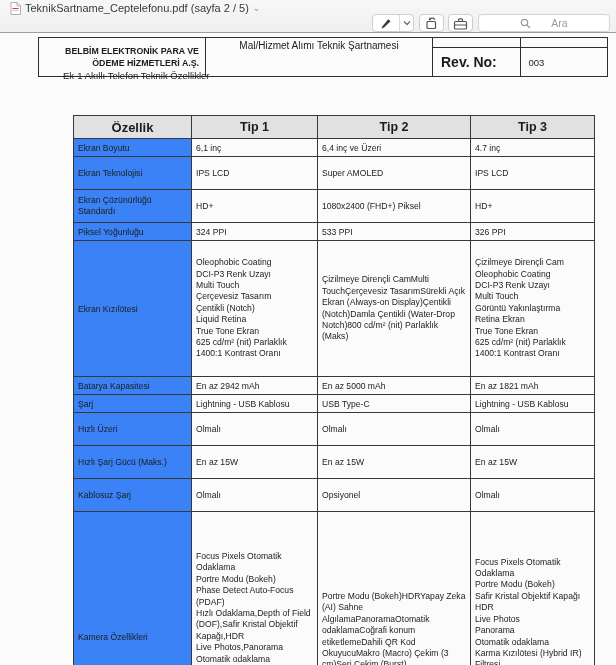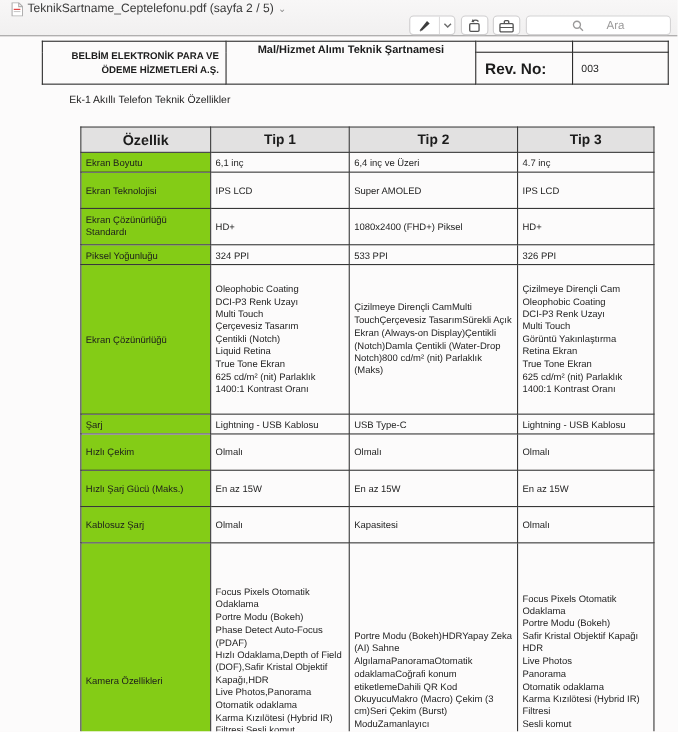--- a/index.html
+++ b/index.html
@@ -54,46 +54,46 @@
     position:absolute; left:38px; top:4px;
     border-collapse:collapse; table-layout:fixed; width:570px;
     font-size:9.5px;
   }
   .hdr-table td { border:1.5px solid #2d2d2d; }
   .org-cell {
     width:167px; text-align:right; font-weight:bold; font-size:8.8px;
     line-height:12px; padding:2px 6px;
   }
   .doc-title-cell {
-    width:227px; text-align:center; vertical-align:top; font-weight:bold;
+    width:227px; text-align:center; vertical-align:top; font-weight:normal;
     font-size:10px; padding-top:2px;
   }
   .rev-label-cell { width:106px; font-weight:bold; padding-left:8px; font-size:14px; }
   .rev-value-cell { width:70px; padding-left:8px; font-size:9.5px; }
   .hdr-empty { height:10px; }
   .hdr-main-row { height:29px; }
 
   .section-title {
-    position:absolute; left:63px; top:53px; font-size:9.5px; color:#1d1d1d;
+    position:absolute; left:63px; top:37px; font-size:9.5px; color:#1d1d1d;
   }
 
   
   .spec-table {
     position:absolute; left:73px; top:82px;
     border-collapse:collapse; table-layout:fixed; width:521px;
   }
   .spec-table th, .spec-table td {
     border:1.5px solid #383838; padding:1px 4px; font-size:8.6px;
     vertical-align:middle; overflow:hidden;
   }
   .spec-table th {
     background:#e2e1e1; font-weight:bold; height:23px; font-size:12.5px;margin-left:32px;
   }
   th.col-feature { font-size:13px; }
-  .feature-cell { background:#84cc16; font-size:8.8px; }
+  .feature-cell { background:#3b82f6; font-size:8.8px; }
   .h18 { height:18px; } .h17 { height:33px; } .h33 { height:33px;margin-top:28px; }
   .h136 { height:136px; } .h250 { height:250px; }
   .c-multi { white-space:pre-line; line-height:11.4px; padding:2px 5px; }
   .va-t { vertical-align:top; }
   .va-b { vertical-align:bottom; padding-bottom:3px; }
   .c-big { font-size:10px; }
   .cam-t1 { padding-top:6px; }
   .cam-t2 { padding-top:64px; }
   .cam-t3 { padding-top:12px; }
 
@@ -214,21 +214,21 @@
         <td class="va-b">1080x2400 (FHD+) Piksel</td>
         <td>HD+</td>
       </tr>
       <tr class="h18">
         <td class="feature-cell">Piksel Yoğunluğu</td>
         <td>324 PPI</td>
         <td class="c-big">533 PPI</td>
         <td>326 PPI</td>
       </tr>
       <tr class="h136">
-        <td class="feature-cell">Ekran Çözünürlüğü</td>
+        <td class="feature-cell">Ekran Kızılötesi</td>
         <td class="c-multi">Oleophobic Coating
 DCI-P3 Renk Uzayı
 Multi Touch
 Çerçevesiz Tasarım
 Çentikli (Notch)
 Liquid Retina
 True Tone Ekran
 625 cd/m² (nit) Parlaklık
 1400:1 Kontrast Oranı</td>
         <td class="c-multi">Çizilmeye Dirençli CamMulti TouchÇerçevesiz TasarımSürekli Açık Ekran (Always-on Display)Çentikli (Notch)Damla Çentikli (Water-Drop Notch)800 cd/m² (nit) Parlaklık (Maks)</td>
@@ -236,41 +236,47 @@
 Oleophobic Coating
 DCI-P3 Renk Uzayı
 Multi Touch
 Görüntü Yakınlaştırma
 Retina Ekran
 True Tone Ekran
 625 cd/m² (nit) Parlaklık
 1400:1 Kontrast Oranı</td>
       </tr>
       <tr class="h18">
+        <td class="feature-cell">Batarya Kapasitesi</td>
+        <td>En az 2942 mAh</td>
+        <td>En az 5000 mAh</td>
+        <td>En az 1821 mAh</td>
+      </tr>
+      <tr class="h18">
         <td class="feature-cell">Şarj</td>
         <td>Lightning - USB Kablosu</td>
         <td>USB Type-C</td>
         <td>Lightning - USB Kablosu</td>
       </tr>
       <tr class="h17">
-        <td class="feature-cell">Hızlı Çekim</td>
+        <td class="feature-cell">Hızlı Üzeri</td>
         <td>Olmalı</td>
         <td>Olmalı</td>
         <td>Olmalı</td>
       </tr>
       <tr class="h17">
         <td class="feature-cell">Hızlı Şarj Gücü (Maks.)</td>
         <td>En az 15W</td>
         <td>En az 15W</td>
         <td>En az 15W</td>
       </tr>
       <tr class="h17">
         <td class="feature-cell">Kablosuz Şarj</td>
         <td>Olmalı</td>
-        <td>Kapasitesi</td>
+        <td>Opsiyonel</td>
         <td>Olmalı</td>
       </tr>
       <tr class="h250">
         <td class="feature-cell">Kamera Özellikleri</td>
         <td class="c-multi va-t cam-t1">Focus Pixels Otomatik Odaklama
 Portre Modu (Bokeh)
 Phase Detect Auto-Focus (PDAF)
 Hızlı Odaklama,Depth of Field (DOF),Safir Kristal Objektif Kapağı,HDR
 Live Photos,Panorama
 Otomatik odaklama

